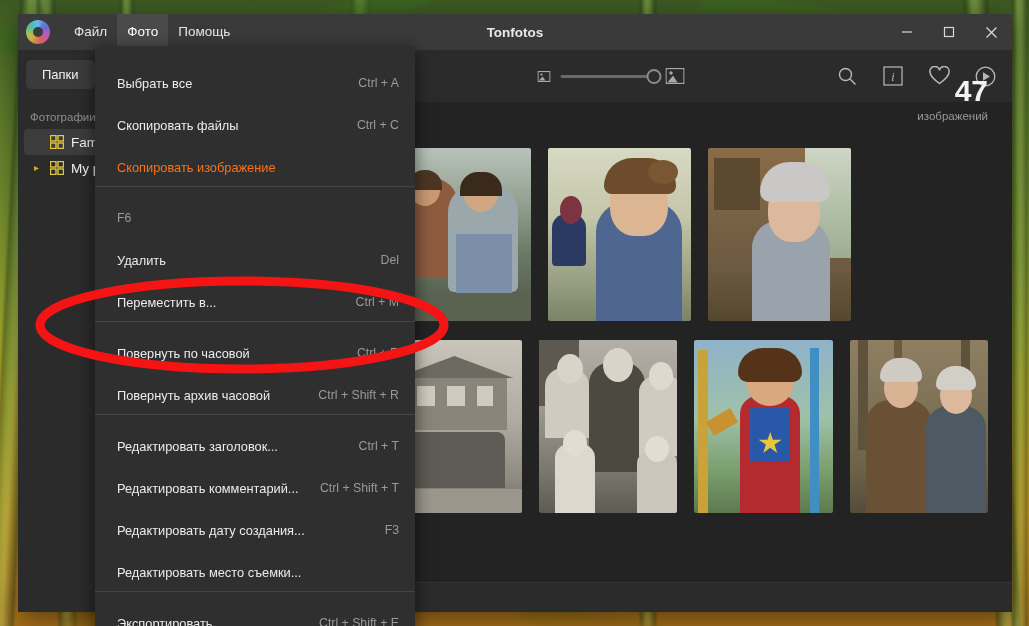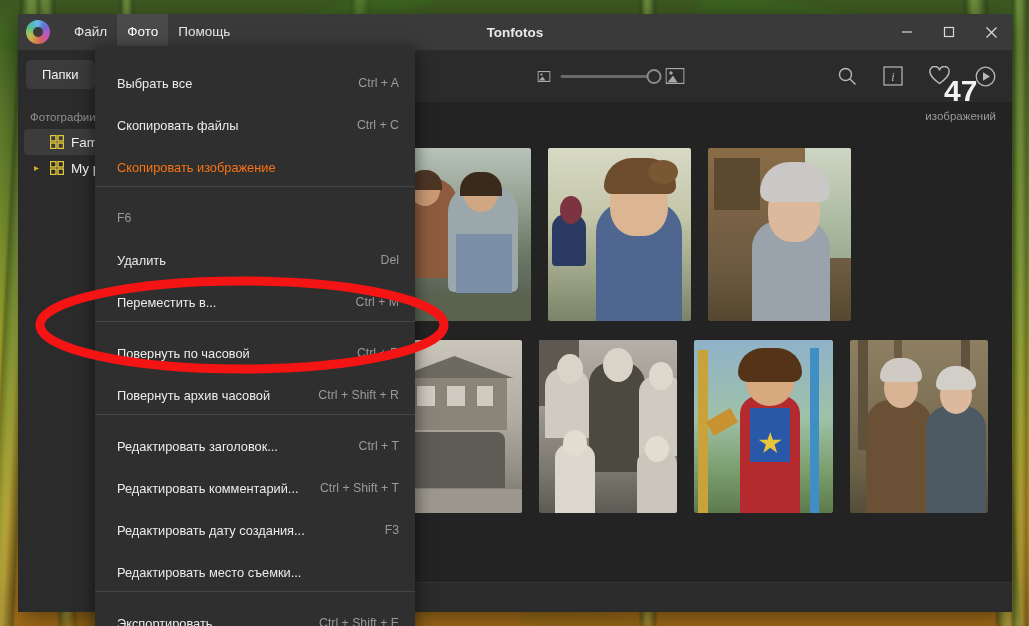--- a/index.html
+++ b/index.html
@@ -99,21 +99,21 @@
   }
   .zoomwrap { position: absolute; left: 50%; transform: translateX(-50%); display: flex; align-items: center; gap: 10px; }
   .slider-track { width: 95px; height: 3px; background: #6a6a6a; border-radius: 2px; position: relative; }
   .slider-knob {
     position: absolute; right: -6px; top: -6px; width: 15px; height: 15px;
     border-radius: 50%; border: 2px solid #8c8c8c; background: #2b2b2b;
   }
   .tb-right { position: absolute; right: 14px; display: flex; align-items: center; gap: 20px; }
   .tb-icon { width: 26px; height: 26px; color: #b9b9b9; display:flex; align-items:center; justify-content:center; }
 
-  .counter { position: absolute; right: 16px; top: 62px; text-align: center; margin-left: 24px; }
+  .counter { position: absolute; right: 24px; top: 62px; text-align: right; margin-left: 24px; }
   .counter .num { font-size: 30px; font-weight: bold; color: #f2f2f2; line-height: 1; }
   .counter .lbl { font-size: 11.5px; color: #999; margin-top: 4px; }
 
   .gallery { flex: 1; padding: 46px 24px 10px 18px; overflow: hidden; }
   .grow { display: flex; gap: 17px; margin-bottom: 19px; }
   .thumb { width: 143px; height: 173px; border-radius: 2px; position: relative; overflow: hidden; background:#111; }
   .thumb .ph { position: absolute; inset: 0; }
 
   
   .statusbar {

